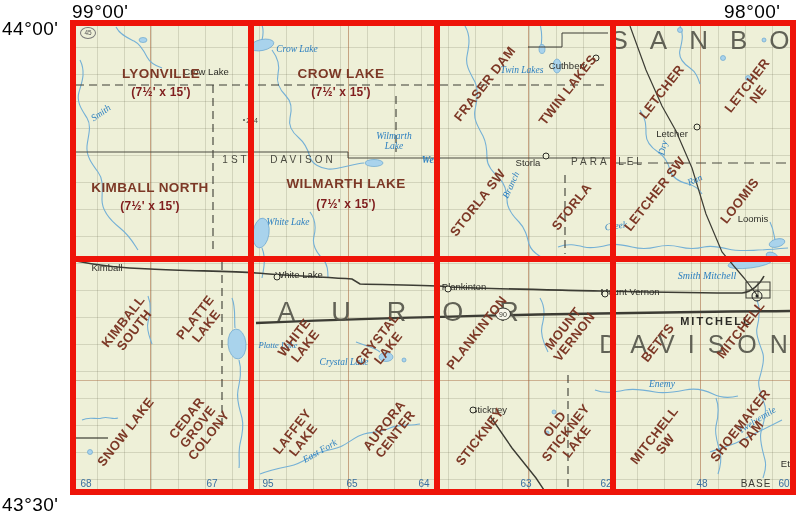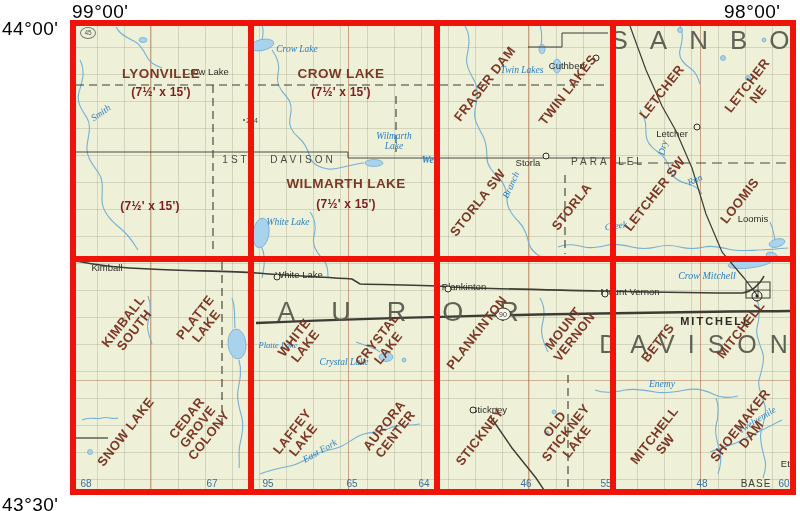--- a/index.html
+++ b/index.html
@@ -145,21 +145,21 @@
   <div class="lbl w" style="left:394px;top:141px">Wilmarth
 Lake</div>
   <div class="lbl w" style="left:431px;top:160px;font-weight:bold">West</div>
   <div class="lbl w" style="left:288px;top:222px">White Lake</div>
   <div class="lbl w" style="left:511px;top:185px;transform:translate(-50%,-50%) rotate(-65deg)">Branch</div>
   <div class="lbl w" style="left:663px;top:148px;transform:translate(-50%,-50%) rotate(-78deg)">Dry</div>
   <div class="lbl w" style="left:695px;top:180px;transform:translate(-50%,-50%) rotate(-25deg)">Run</div>
   <div class="lbl w" style="left:616px;top:226px;transform:translate(-50%,-50%) rotate(-8deg)">Creek</div>
   <div class="lbl w" style="left:278px;top:346px;font-size:8.5px">Platte Lake</div>
   <div class="lbl w" style="left:344px;top:362px">Crystal Lake</div>
-  <div class="lbl w" style="left:707px;top:276px;font-size:10px">Crow Mitchell</div>
+  <div class="lbl w" style="left:707px;top:276px;font-size:10px">Smith Mitchell</div>
   <div class="lbl w" style="left:662px;top:384px">Enemy</div>
   <div class="lbl w" style="left:320px;top:451px;transform:translate(-50%,-50%) rotate(-30deg)">East Fork</div>
   <div class="lbl w" style="left:757px;top:420px;transform:translate(-50%,-50%) rotate(-32deg)">Twelvemile</div>
 
   <div class="lbl t" style="left:206px;top:72px">Crow Lake</div>
   <div class="lbl t" style="left:567px;top:66px">Cuthbert</div>
   <div class="marker" style="left:596px;top:58px"></div>
   <div class="lbl t" style="left:672px;top:134px">Letcher</div>
   <div class="marker" style="left:697px;top:127px"></div>
   <div class="lbl t" style="left:528px;top:163px">Storla</div>
@@ -183,34 +183,35 @@
   <div class="shield" style="left:503px;top:314px">90</div>
   <div class="oval" style="left:88px;top:33px">45</div>
   <div class="spot" style="left:252px;top:120px">204</div>
   <div class="dot" style="left:243px;top:119px"></div>
 
   <div class="lbl n" style="left:86px;top:484px">68</div>
   <div class="lbl n" style="left:212px;top:484px">67</div>
   <div class="lbl n" style="left:268px;top:484px">95</div>
   <div class="lbl n" style="left:352px;top:484px">65</div>
   <div class="lbl n" style="left:424px;top:484px">64</div>
-  <div class="lbl n" style="left:526px;top:484px">46</div>
-  <div class="lbl n" style="left:606px;top:484px">55</div>
+  <div class="lbl n" style="left:526px;top:484px">63</div>
+  <div class="lbl n" style="left:606px;top:484px">62</div>
   <div class="lbl n" style="left:702px;top:484px">48</div>
   <div class="lbl base" style="left:732px;top:484px">BASE</div>
   <div class="lbl n" style="left:784px;top:484px">60</div>
 
   <div id="red-frame"></div>
   <div class="red-v" style="left:248px"></div>
   <div class="red-v" style="left:434px"></div>
   <div class="red-v" style="left:610px"></div>
   <div class="red-h" style="top:256px"></div>
 
   <div class="lbl q qh" style="left:161px;top:74px">LYONVILLE</div>
   <div class="lbl qs" style="left:161px;top:92px">(7½' x 15')</div>
+  <div class="lbl q qh" style="left:150px;top:188px">KIMBALL NORTH</div>
   <div class="lbl qs" style="left:150px;top:206px">(7½' x 15')</div>
   <div class="lbl q qh" style="left:341px;top:74px">CROW LAKE</div>
   <div class="lbl qs" style="left:341px;top:92px">(7½' x 15')</div>
   <div class="lbl q qh" style="left:346px;top:184px">WILMARTH LAKE</div>
   <div class="lbl qs" style="left:346px;top:204px">(7½' x 15')</div>
 
   <div class="lbl q rot" style="left:485px;top:84px">FRASER DAM</div>
   <div class="lbl q rot" style="left:568px;top:90px">TWIN LAKES</div>
   <div class="lbl q rot" style="left:478px;top:203px">STORLA SW</div>
   <div class="lbl q rot" style="left:572px;top:207px">STORLA</div>

